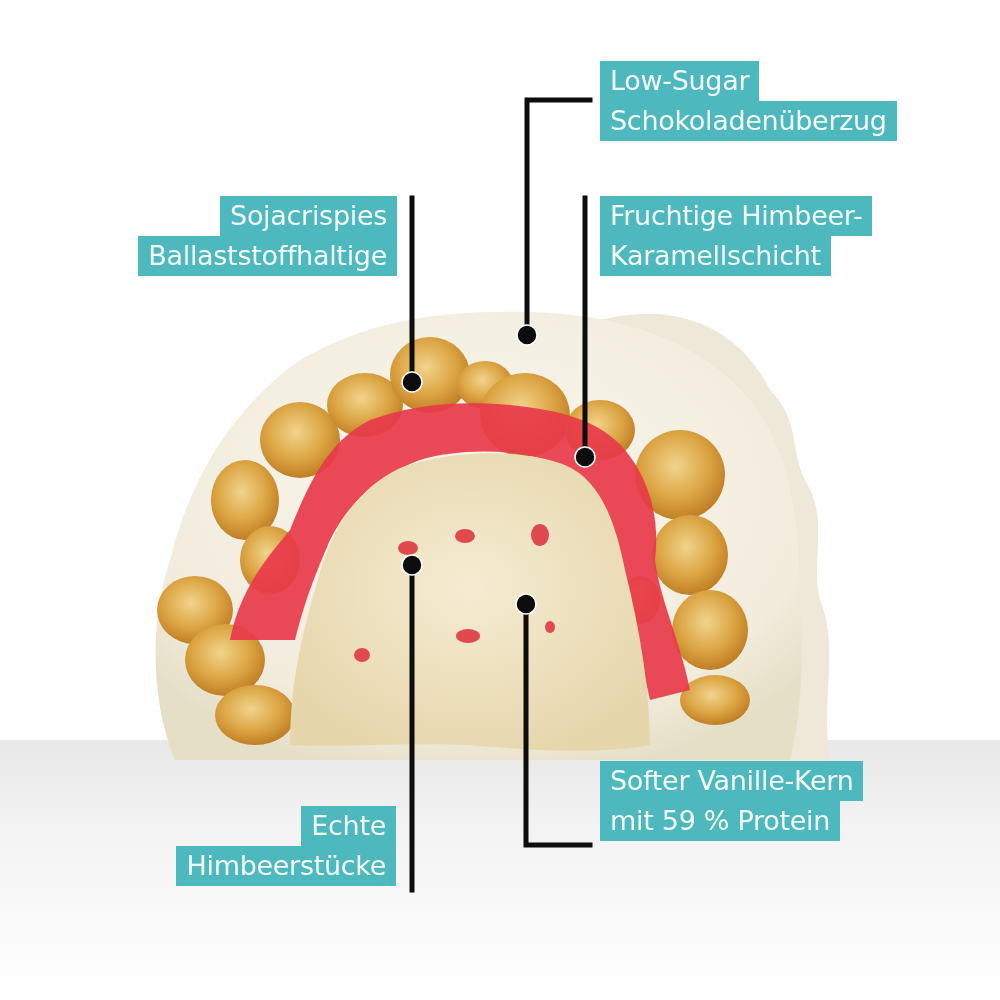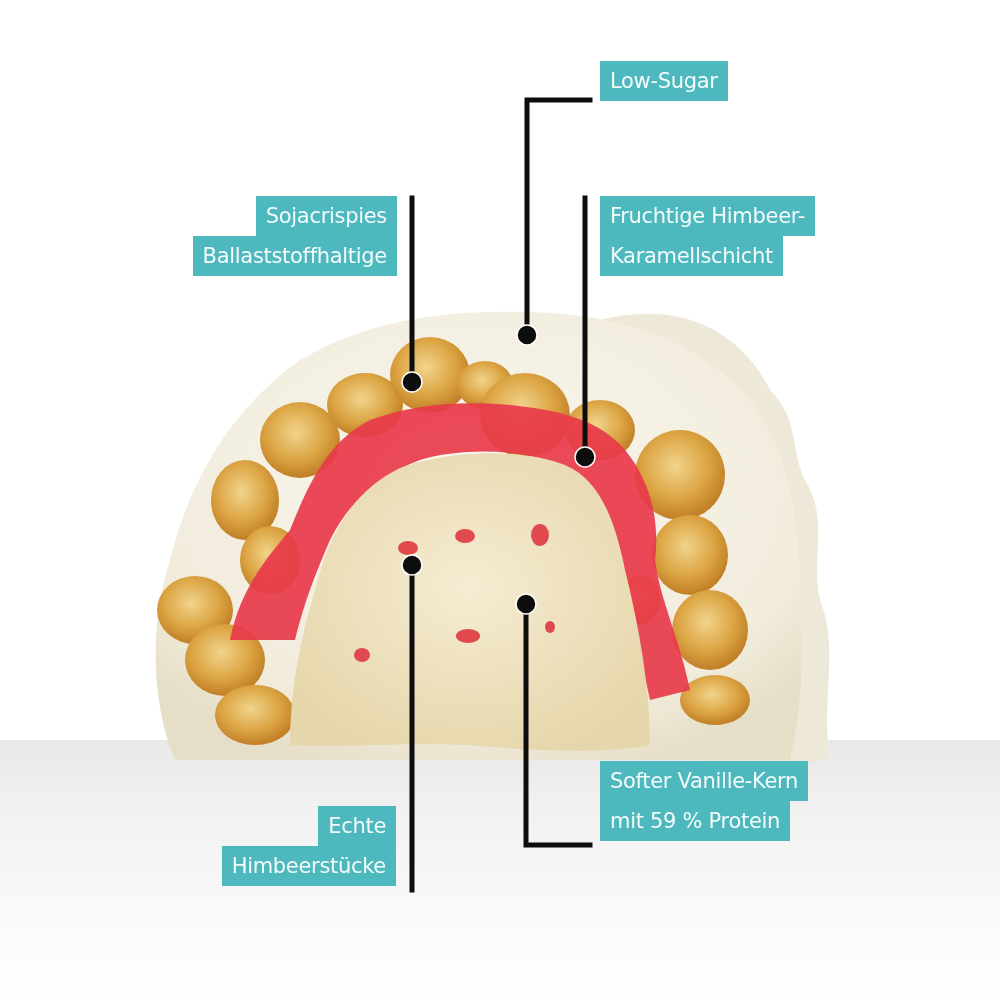--- a/index.html
+++ b/index.html
@@ -1,21 +1,21 @@
 <!DOCTYPE html>
 <html><head>
 <meta charset="utf-8">
 <style>
   html, body { margin:0; padding:0; }
   body { width:1000px; height:1000px; position:relative; overflow:hidden;
          background:#ffffff; font-family:"DejaVu Sans", sans-serif; }
   .floor { position:absolute; left:0; top:740px; width:1000px; height:260px;
            background:linear-gradient(180deg,#e8e8e8 0%,#f2f2f2 30%,#fafafa 70%,#ffffff 100%); }
   .art { position:absolute; left:0; top:0; width:1000px; height:1000px; }
-  .label { position:absolute; color:#f4fbfb; font-size:21px; line-height:40px;
+  .label { position:absolute; color:#f4fbfb; font-size:27px; line-height:40px;
            letter-spacing:-0.3px; }
   .label .line { display:block; background:#4db8bd; padding:0 10px; white-space:nowrap; }
   .label.right .line { float:right; clear:both; }
   .label.left .line { float:left; clear:both; }
 </style>
 </head>
 <body>
 
 <div class="floor"></div>
 
@@ -84,20 +84,21 @@
     <circle cx="527" cy="335" r="10"></circle>
     <circle cx="585" cy="457" r="10"></circle>
     <circle cx="412" cy="382" r="10"></circle>
     <circle cx="412" cy="565" r="10"></circle>
     <circle cx="526" cy="604" r="10"></circle>
   </g>
 </svg>
 
 <div class="label left" style="left:600px; top:61px;">
   <span class="line">Low-Sugar</span>
+  <span class="line">Schokoladenüberzug</span>
 </div>
 
 <div class="label left" style="left:600px; top:196px;">
   <span class="line">Fruchtige Himbeer-</span>
   <span class="line">Karamellschicht</span>
 </div>
 
 <div class="label right" style="right:603px; top:196px;">
   <span class="line">Sojacrispies</span>
   <span class="line">Ballaststoffhaltige</span>

